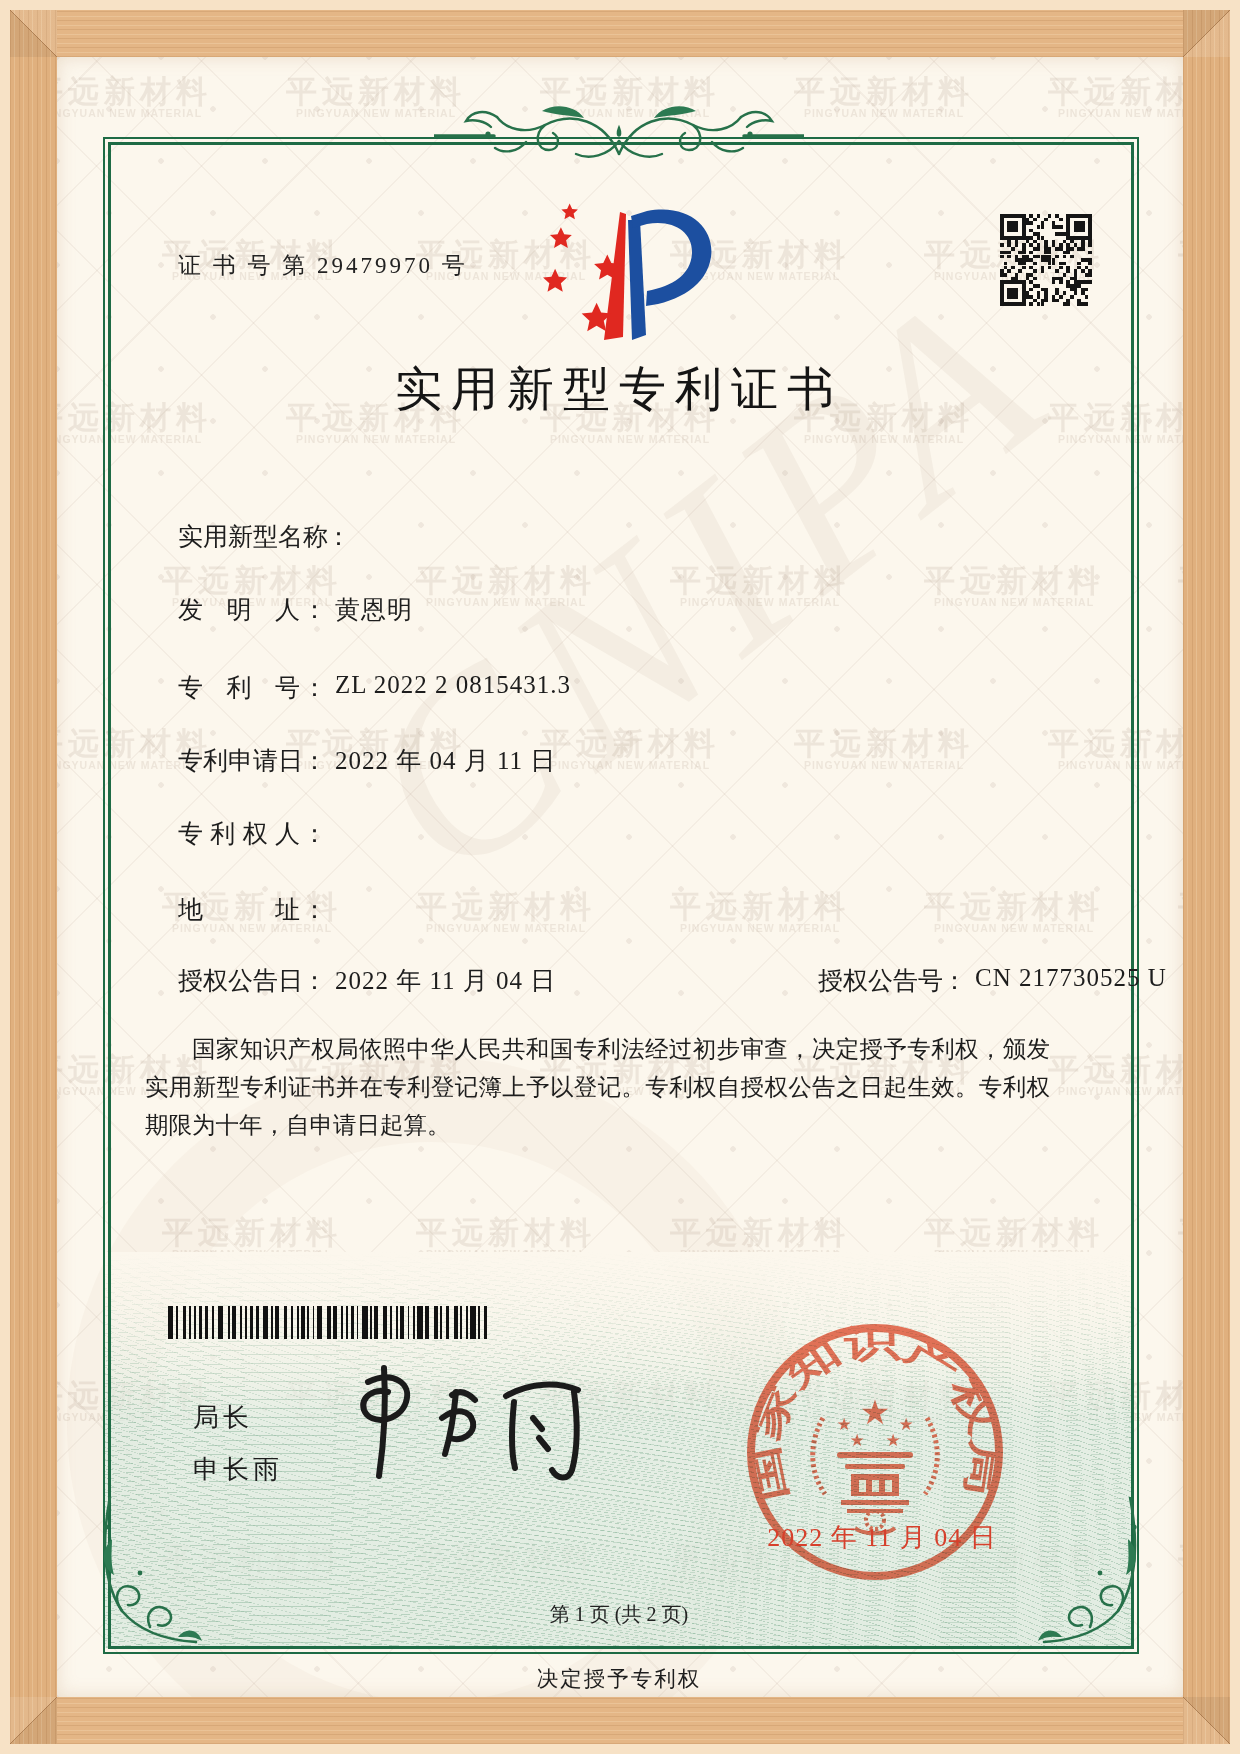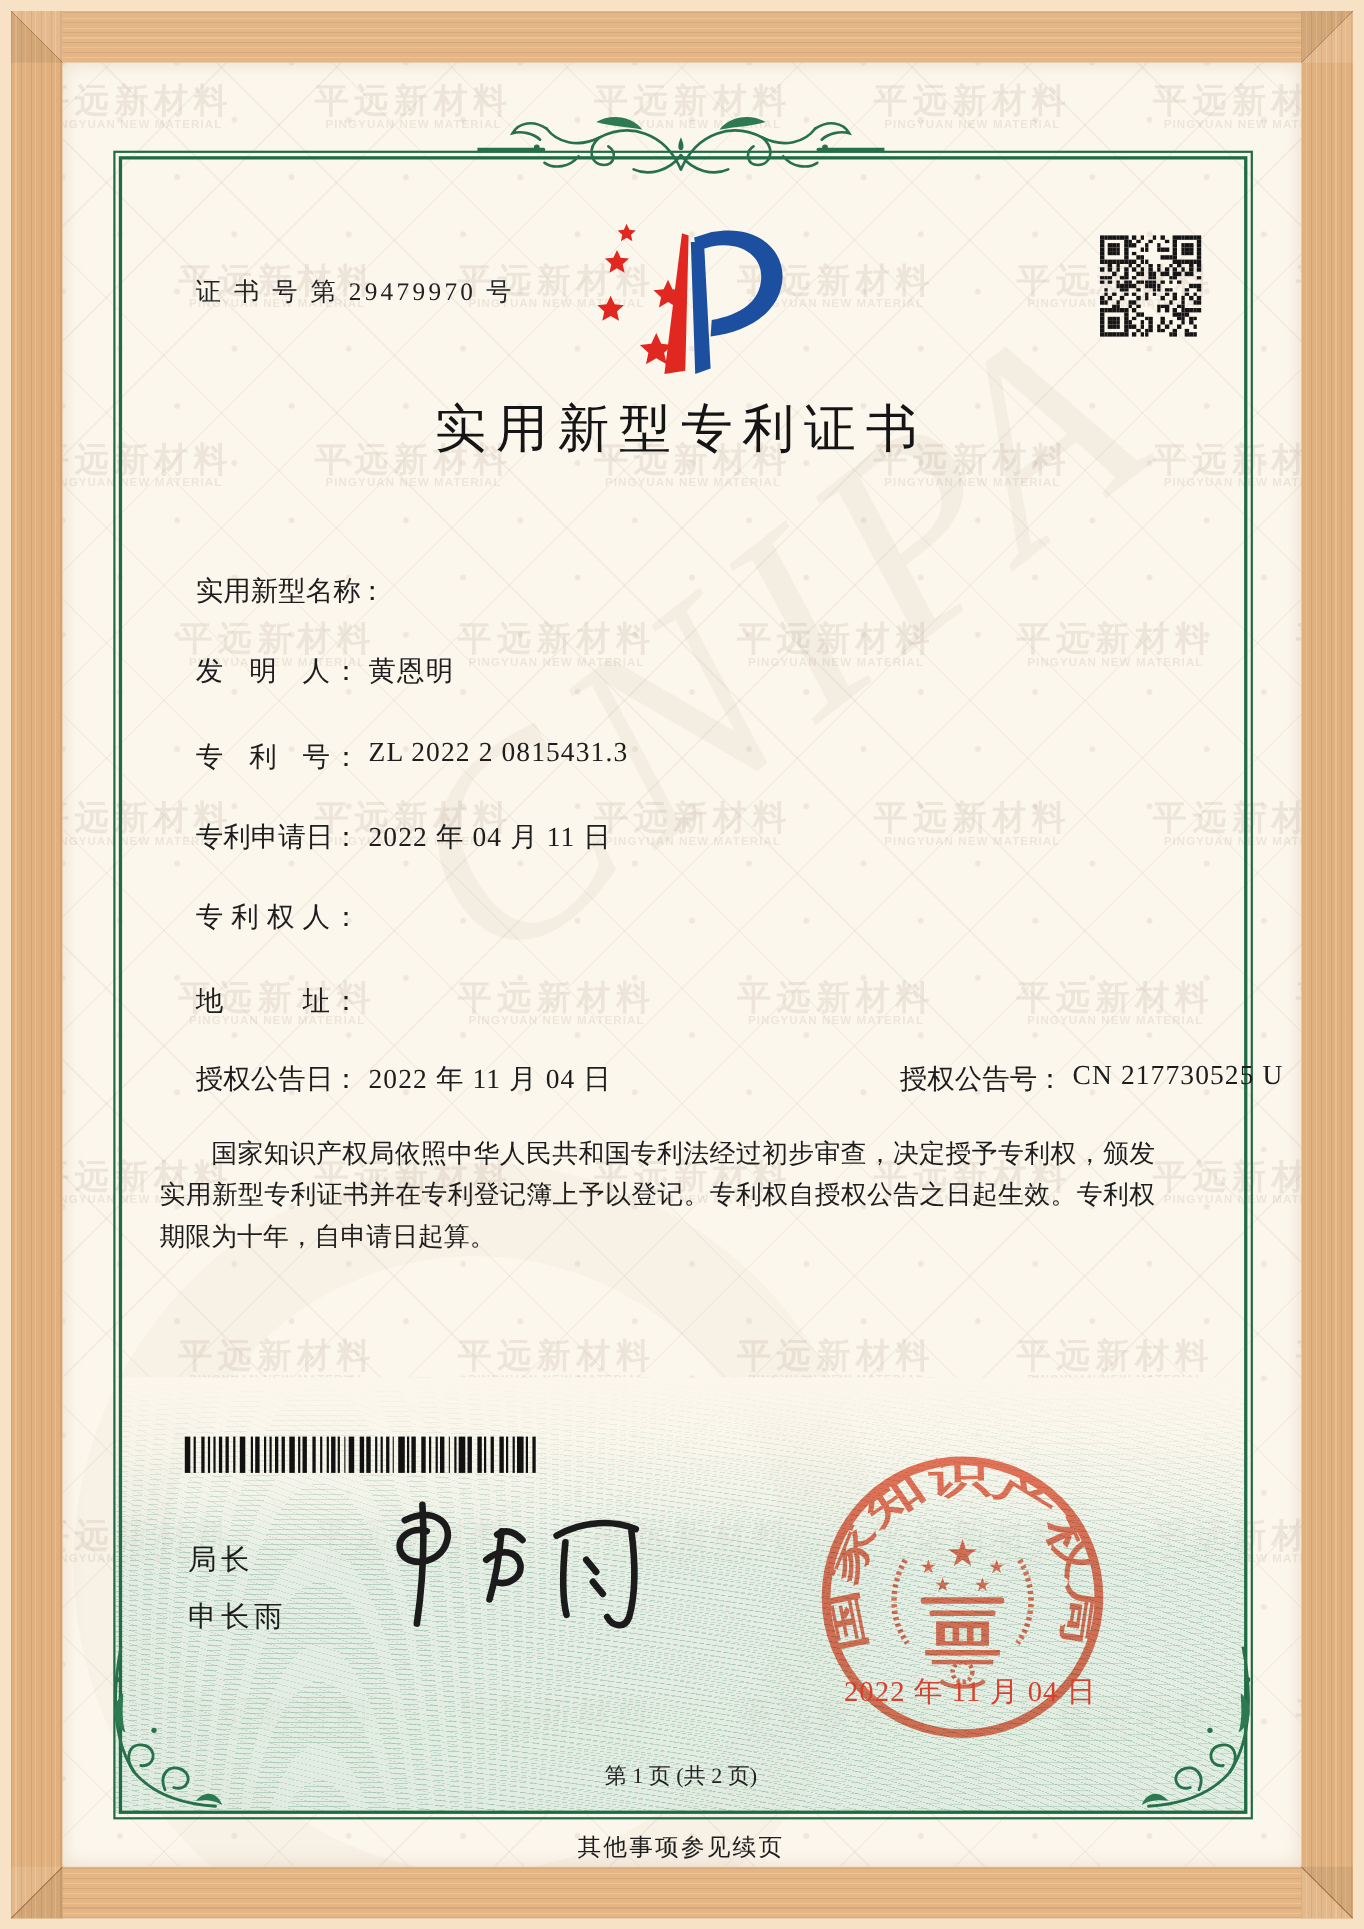--- a/index.html
+++ b/index.html
@@ -59,21 +59,21 @@
   .flabel.wide{width:146px;}
   .fcolon{margin:0 8px 0 2px;}
   .fvalue{letter-spacing:1px;}
   .fvalue.wrap{white-space:normal;width:700px;line-height:34px;}
   .grant2{position:absolute;left:640px;top:0;display:flex;}
   .paras{position:absolute;left:145px;top:1030px;width:905px;font-size:23.5px;
     line-height:38px;color:#1d1d1d;text-align:justify;}
   .paras p{margin:0;text-indent:2em;}
   .barcode{position:absolute;left:168px;top:1306px;width:322px;height:33px;}
   .barcode div{position:absolute;top:0;bottom:0;background:#111;}
-  .signer{position:absolute;left:171px;font-size:26px;letter-spacing:4px;color:#1d1d1d;}
+  .signer{position:absolute;left:193px;font-size:26px;letter-spacing:4px;color:#1d1d1d;}
   .sig{position:absolute;left:338px;top:1362px;}
   .seal{position:absolute;left:745px;top:1322px;width:260px;height:260px;
     opacity:.92;mix-blend-mode:multiply;}
   .sealdate{position:absolute;left:752px;top:1520px;width:260px;text-align:center;
     font-size:26px;color:#d6402c;letter-spacing:1px;white-space:nowrap;}
   .pageno{position:absolute;left:103px;width:1032px;top:1601px;text-align:center;
     font-size:20px;color:#222;}
   .contnote{position:absolute;left:103px;width:1032px;top:1664px;text-align:center;
     font-size:21.5px;color:#1d1d1d;letter-spacing:2px;}
   .orn-top{position:absolute;left:434px;top:98px;}
@@ -813,13 +813,13 @@
       <path d="M78,96 C64,120 64,150 80,172" stroke-width="5" stroke-dasharray="3 3"></path>
       <path d="M182,96 C196,120 196,150 180,172" stroke-width="5" stroke-dasharray="3 3"></path>
       <circle cx="130" cy="198" r="9" stroke-width="4" stroke-dasharray="3 2.5"></circle>
       <path d="M110,206 C118,213 142,213 150,206" stroke-width="4"></path>
     </g>
   </g>
 </svg>
 <div class="sealdate">2022 年 11 月 04 日</div>
 
 <div class="pageno">第 1 页 (共 2 页)</div>
-<div class="contnote">其他事项参见续页</div>
+<div class="contnote">决定授予专利权</div>
 
 </body></html>

